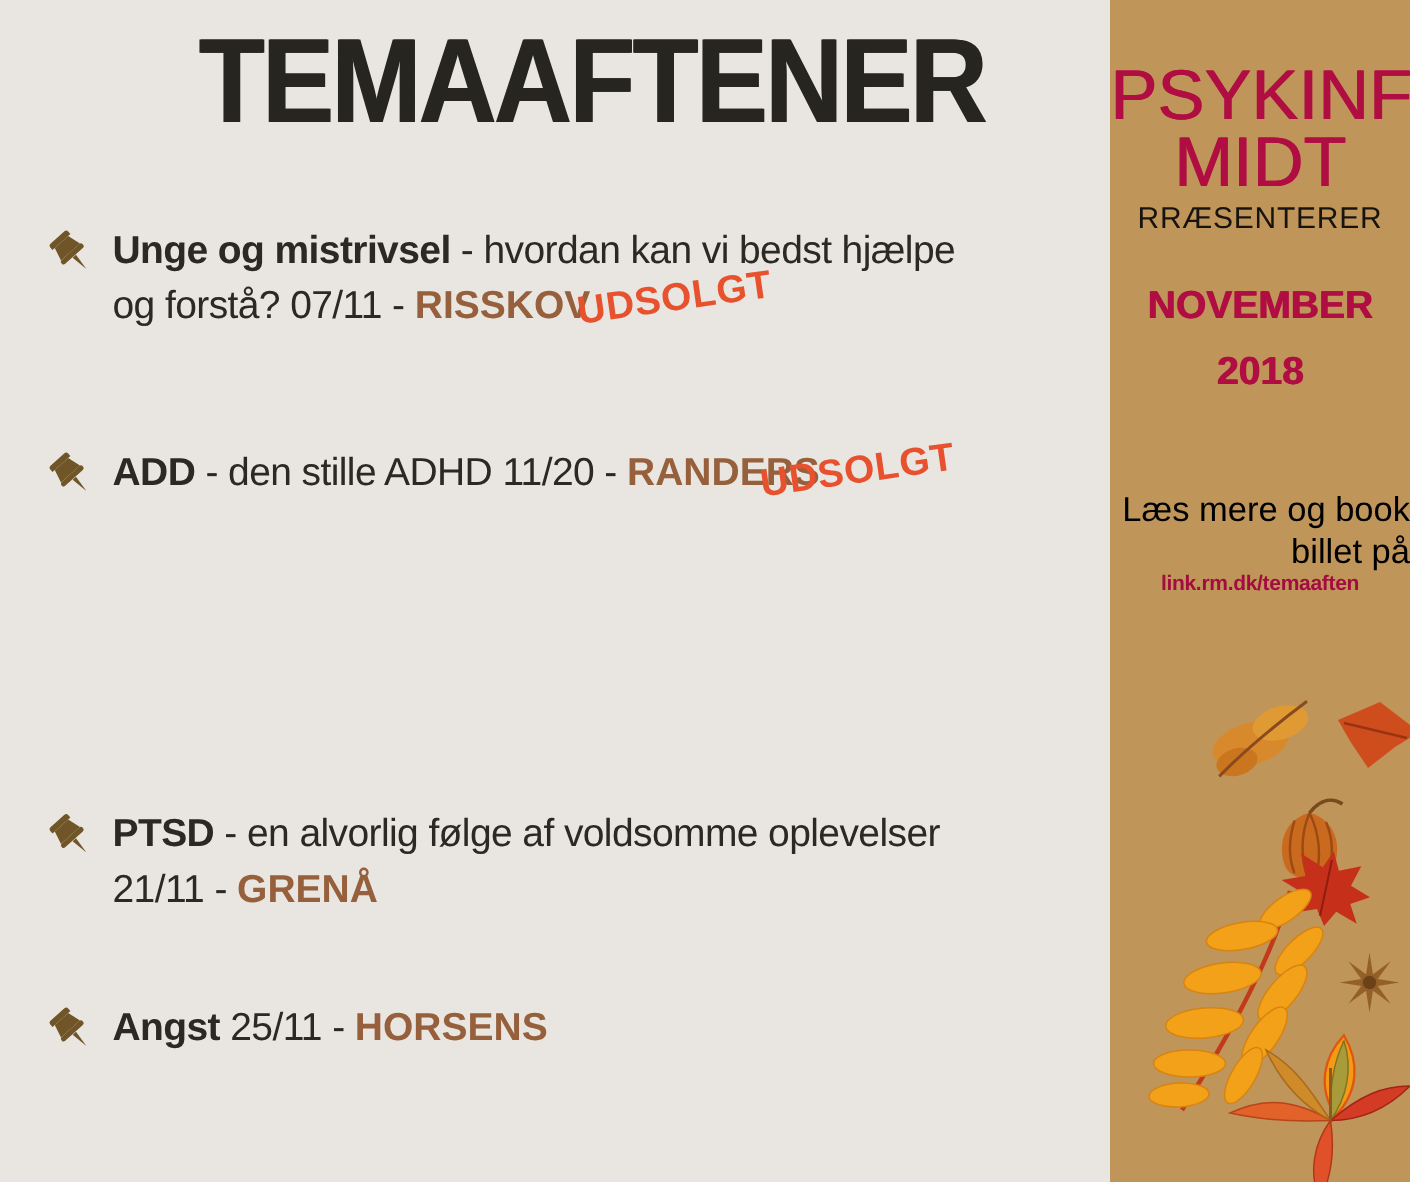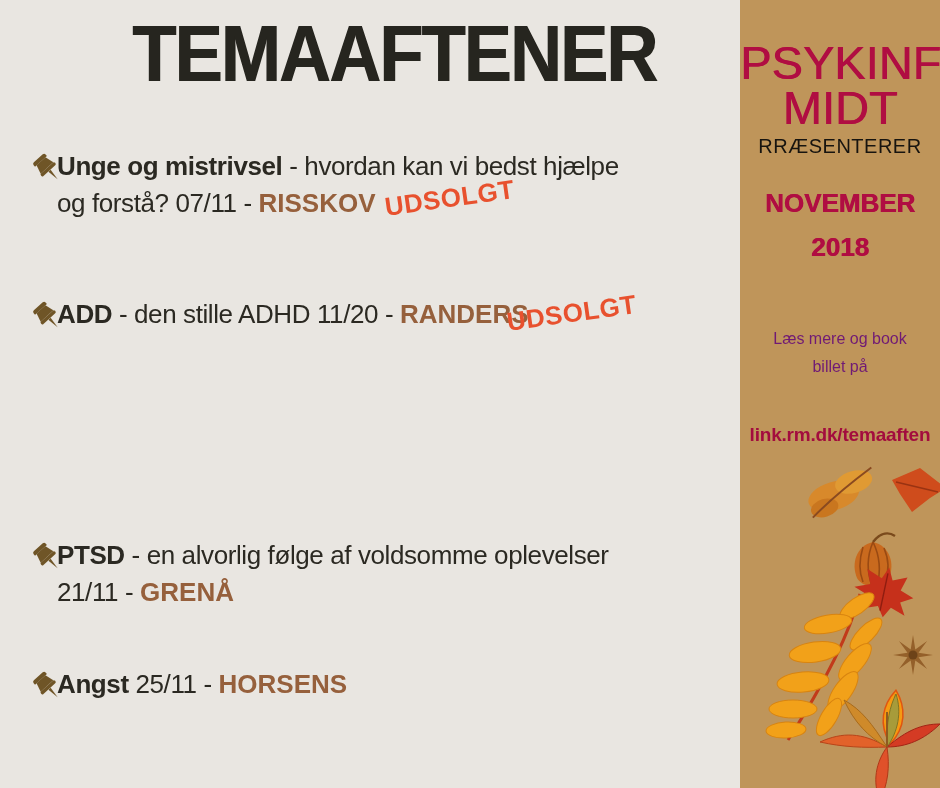--- a/index.html
+++ b/index.html
@@ -25,21 +25,21 @@
     display:inline-block; transform:scaleX(0.9); transform-origin:center;
     text-shadow:1px 0 0 currentColor;
   }
   .event {
     position:absolute; left:28px; width:700px;
     color:#2b2922; font-size:26px; line-height:37px; letter-spacing:-0.4px;
   }
   .event .pin {
     position:absolute; left:0; top:1px; width:38px; height:38px;
   }
-  .event .etext { margin-left:29px; }
+  .event .etext { margin-left:47px; }
   .event b { font-weight:bold; }
   .loc { color:#96603c; font-weight:bold; letter-spacing:0; }
   .soldout {
     position:absolute;
     color:#e8512e; font-weight:bold; font-size:26px; letter-spacing:0.5px;
     transform:rotate(-8deg); transform-origin:left center;
     white-space:nowrap;
   }
   .sidebar {
     position:absolute; left:740px; top:0; width:200px; height:788px;
@@ -51,24 +51,24 @@
     text-shadow:0.7px 0 0 currentColor;
     margin-top:16px;
   }
   .presents {
     top:135px; color:#17140f; font-weight:normal; font-size:20px; letter-spacing:0.5px;
   }
   .month {
     top:181px; color:#b00d42; font-weight:bold; font-size:26px; line-height:44px;
     text-shadow:0.7px 0 0 currentColor;
   }
-  .cta { top:325px; color:#701a75; font-size:16px; line-height:28px; }
+  .cta { top:325px; color:#000000; font-size:23px; line-height:28px;text-align:right; }
   .booklink {
-    top:380px; color:#a30c3e; font-size:19px; font-weight:bold;
-    letter-spacing:-0.2px; cursor:pointer;margin-top:44px;
+    top:380px; color:#a30c3e; font-size:14px; font-weight:bold;
+    letter-spacing:-0.2px; cursor:pointer;
   }
   .deco { position:absolute; }
 </style>
 </head>
 <body>
 
 <div class="main">
 
   <div class="poster-title">
     <span class="inner">TEMAAFTENER</span>

